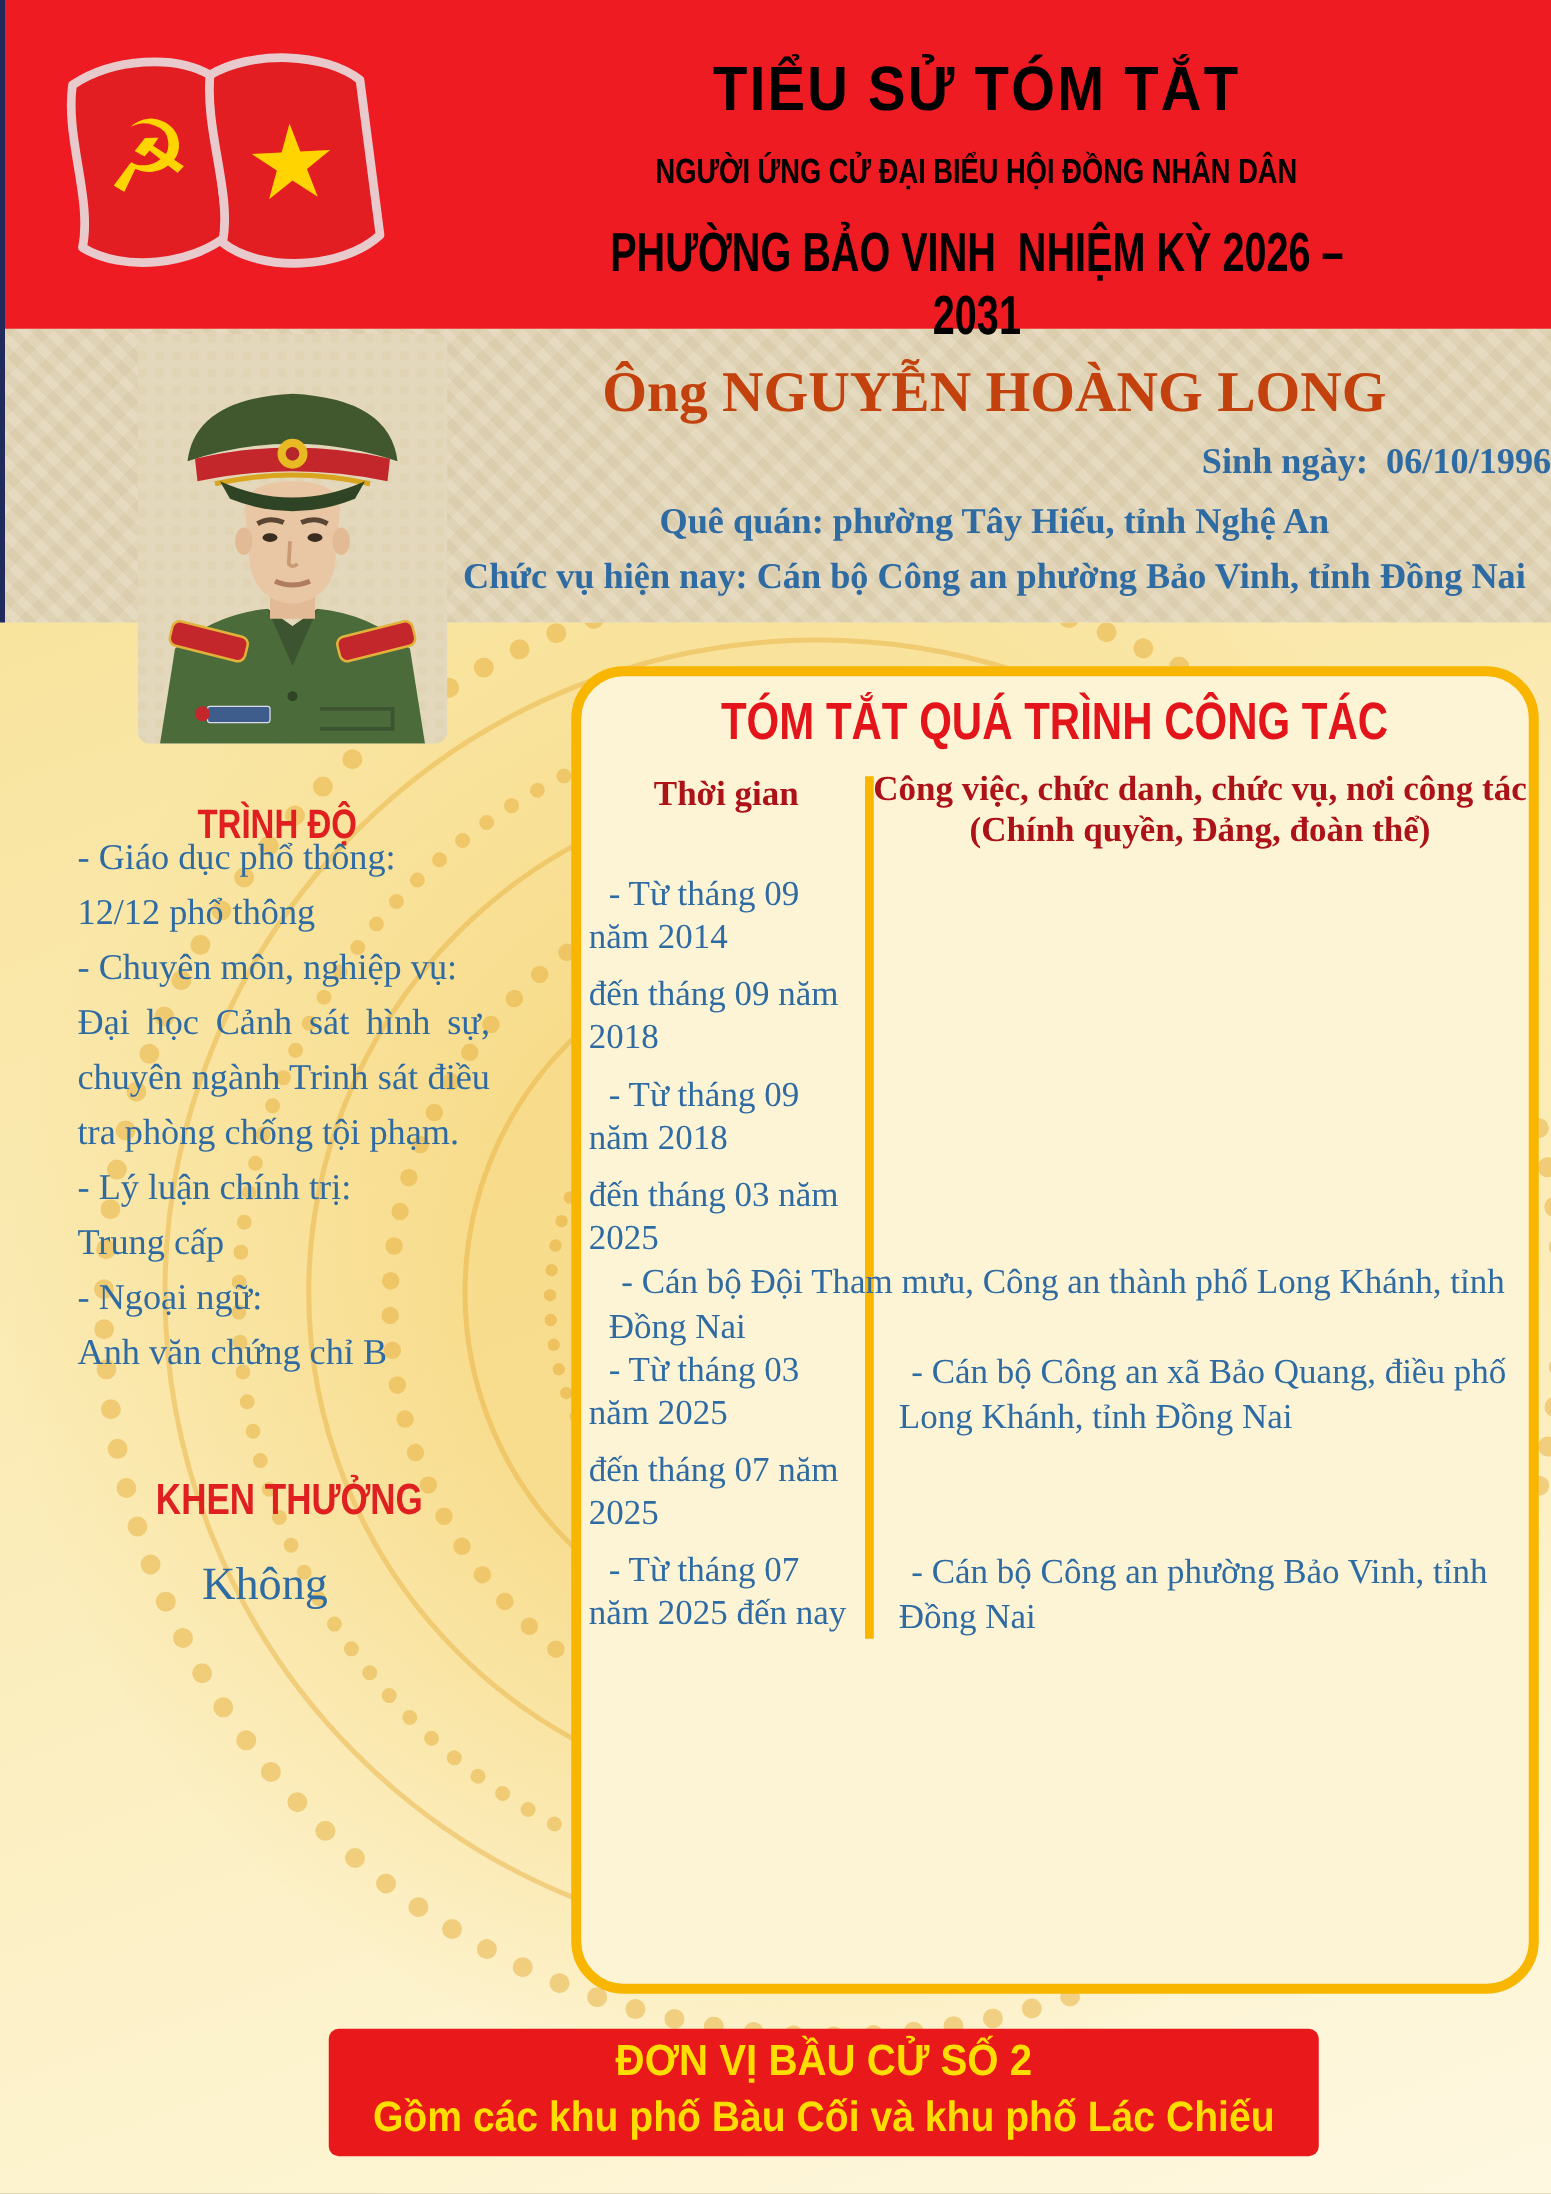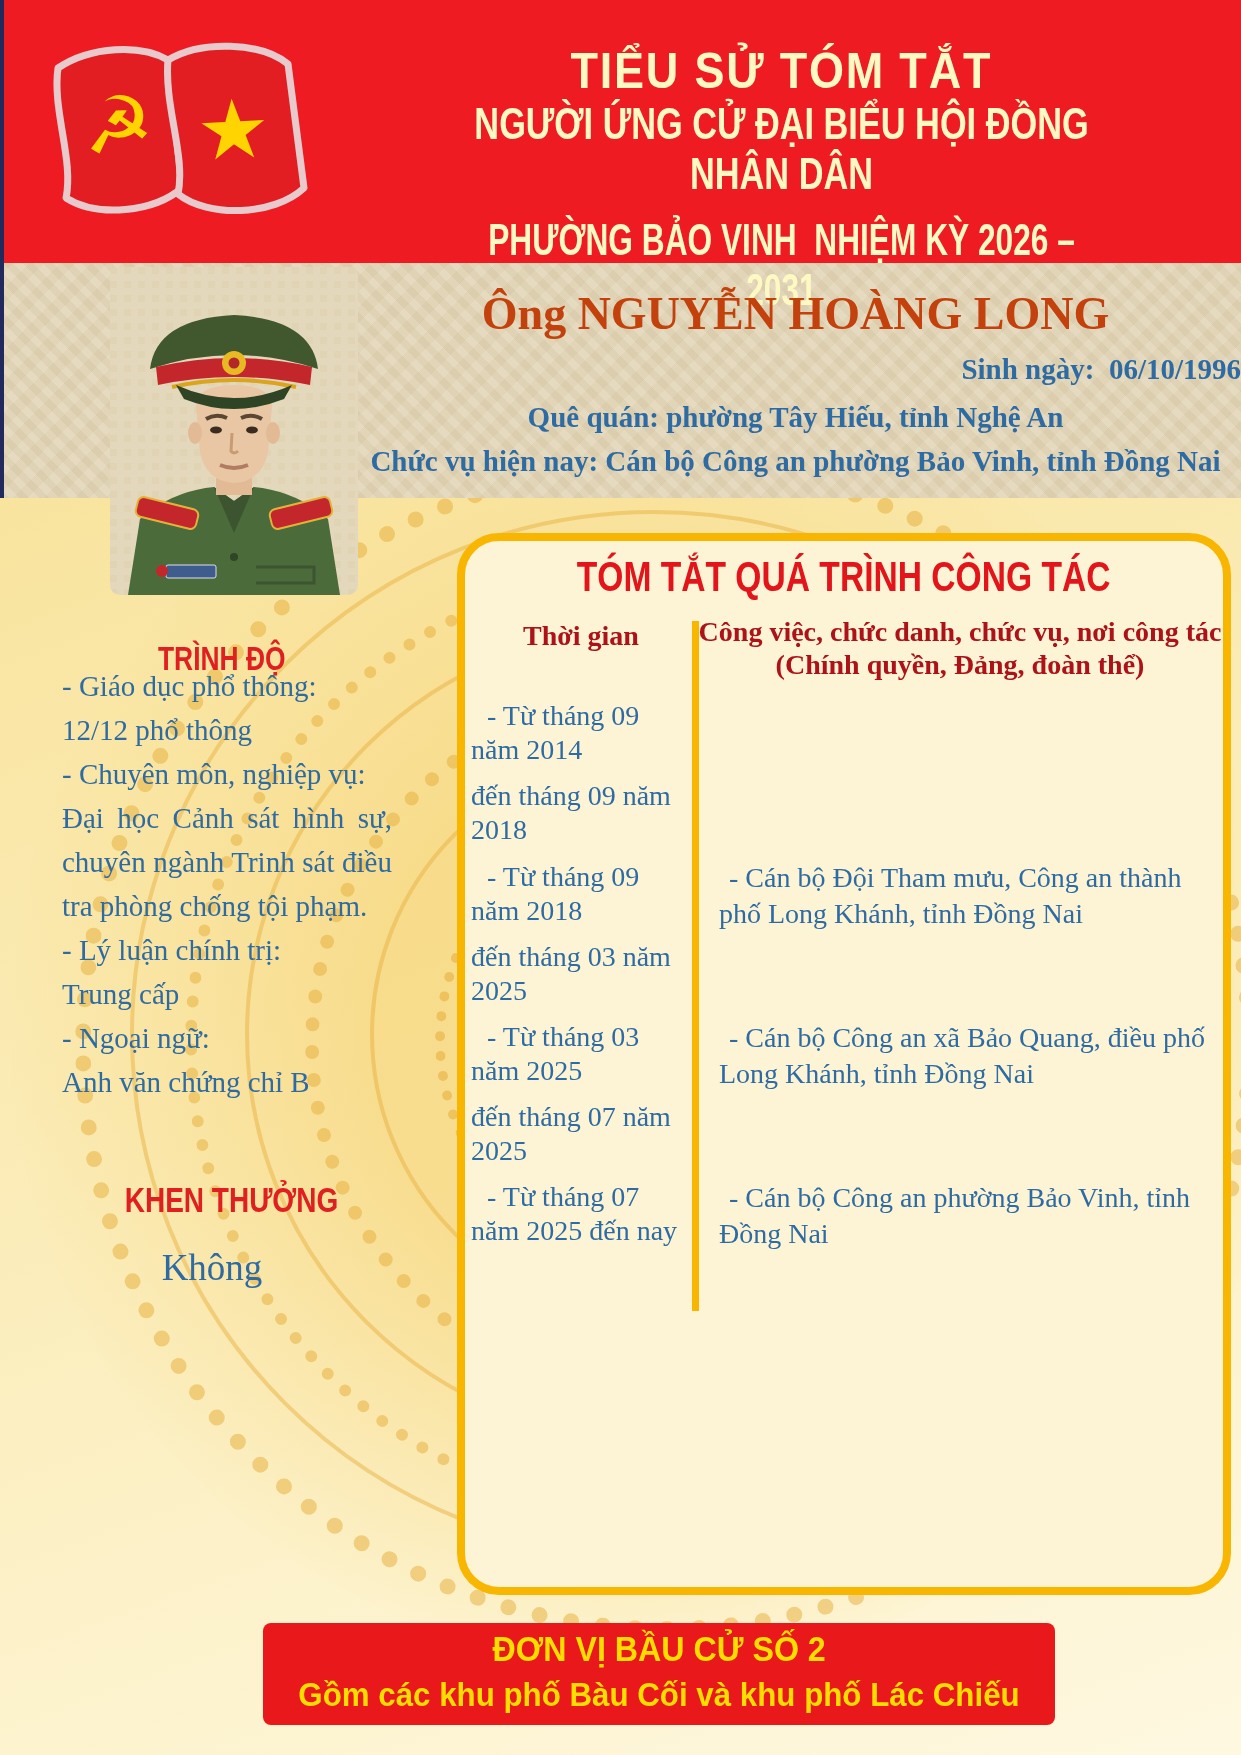--- a/index.html
+++ b/index.html
@@ -2,25 +2,25 @@
 <html><head>
 <meta charset="utf-8">
 <style>
   html,body{margin:0;padding:0;background:#888;}
   .poster{position:relative;width:1241px;height:1755px;margin:0 auto;overflow:hidden;
           background:#FBEDBB;font-family:"Liberation Serif","DejaVu Serif",serif;}
   
   .edge-strip{position:absolute;left:0;top:0;width:4px;height:498px;background:#202A5C;z-index:6;}
   .header-banner{position:absolute;left:0;top:0;width:1241px;height:263px;background:#EE1B23;z-index:5;}
   .flags{position:absolute;left:36px;top:30px;width:330px;height:212px;}
-  .header-titles{position:absolute;left:330px;right:8px;top:0;text-align:center;color:#fef9c3;
+  .header-titles{position:absolute;left:330px;right:8px;top:0;text-align:center;color:#000000;
                  font-family:"Liberation Sans","DejaVu Sans",sans-serif;font-weight:bold;}
   .ht-line{display:block;white-space:pre-wrap;}
   .ht1{margin-top:44px;font-size:50px;line-height:54px;}
-  .ht2{margin-top:1px;font-size:44px;line-height:50px;}
+  .ht2{margin-top:14px;font-size:28px;line-height:50px;}
   .ht3{margin-top:16px;font-size:44px;line-height:50px;}
   .sqz{display:inline-block;transform-origin:50% 50%;}
   .sq90{transform:scaleX(.90);letter-spacing:2px;}
   .sq78{transform:scaleX(.78);}
   .sq72{transform:scaleX(.72);}
   .sq80{transform:scaleX(.80);}
   .sq92{transform:scaleX(.92);}
   
   .photo-strip{position:absolute;left:0;top:263px;width:1241px;height:235px;background:#E3D6B8;z-index:4;}
   .photo-strip:after{content:"";position:absolute;inset:0;
@@ -58,21 +58,21 @@
   .col-divider{position:absolute;left:227px;top:80px;width:7px;height:690px;background:#F8B601;}
   .tbl-rows{position:absolute;left:0;right:0;top:158px;}
   .row{display:flex;}
   .row .time{width:232px;box-sizing:border-box;padding:0 6px;color:#2F6BA3;font-size:28px;}
   .row .time p{margin:0;line-height:34px;}
   .row .time p.t-from{text-indent:16px;}
   .row .time p.t-to{margin-top:12px;}
   .row .time p:empty{display:none;}
   .row .work{flex:1;box-sizing:border-box;padding:0 8px 0 22px;color:#2F6BA3;font-size:28px;}
   .row .work p{margin:0;line-height:36px;text-indent:10px;}
-  .r1{min-height:161px;}.r2{min-height:160px;}.r3{min-height:160px;}
+  .r1{min-height:161px;}.r2{min-height:160px;flex-direction:column;}.r3{min-height:160px;}
   
   .footer-banner{position:absolute;left:263px;top:1623px;width:792px;height:102px;background:#E9181B;
      border-radius:8px;z-index:4;text-align:center;color:#FFDD00;
      font-family:"Liberation Sans","DejaVu Sans",sans-serif;font-weight:bold;}
   .fb1{position:absolute;left:0;right:0;top:6px;font-size:35px;}
   .fb2{position:absolute;left:0;right:0;top:52px;font-size:34px;}
 </style>
 </head>
 <body>
 

